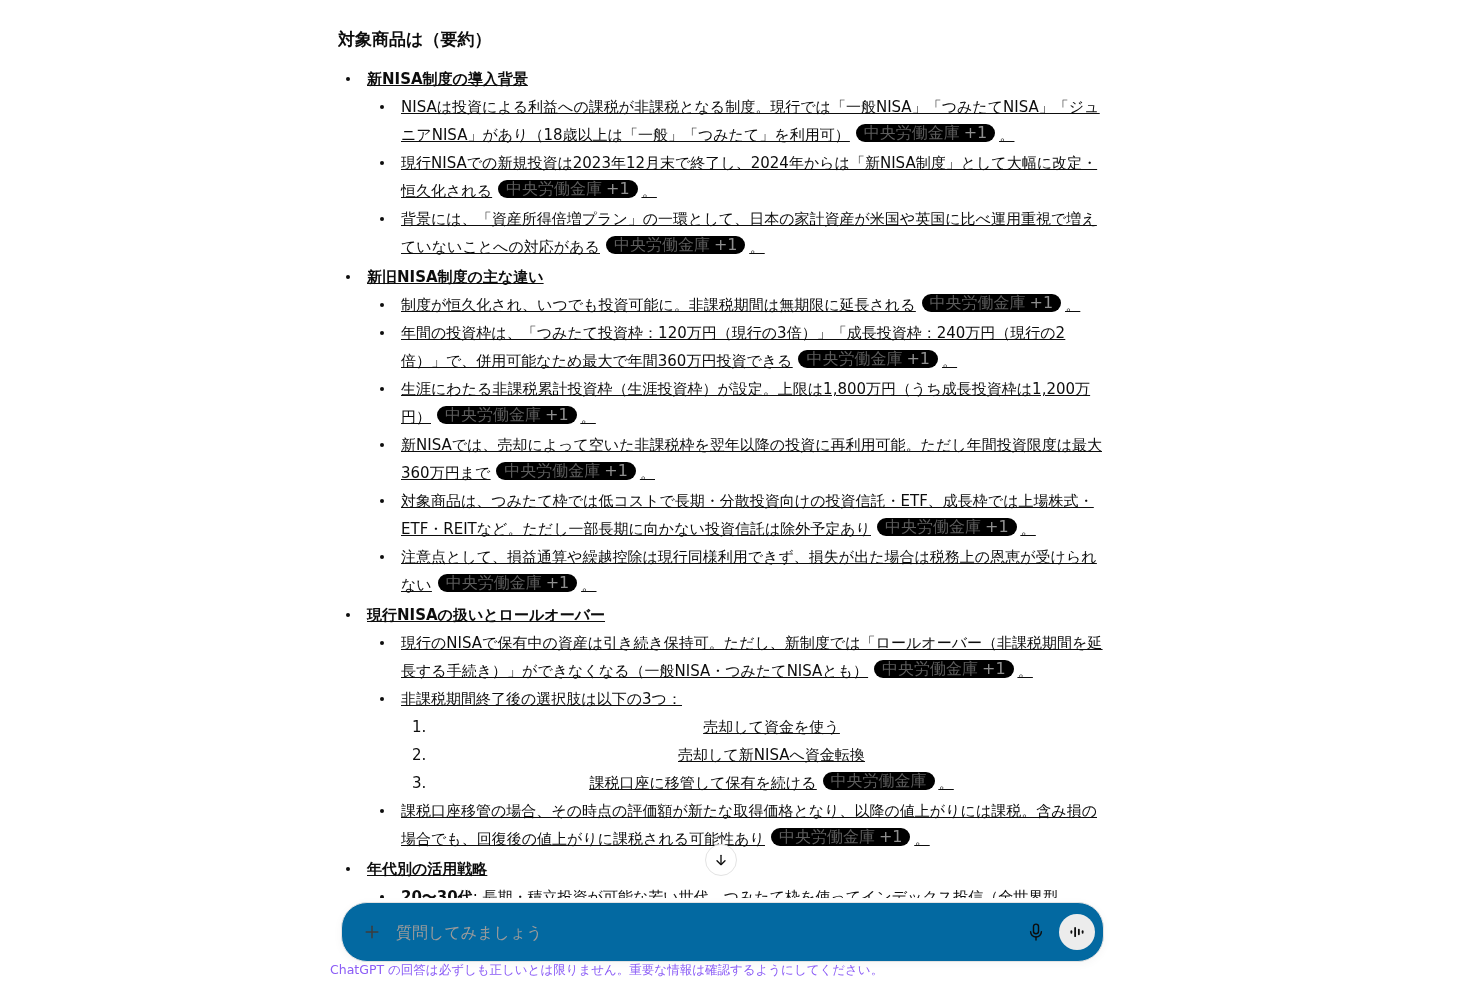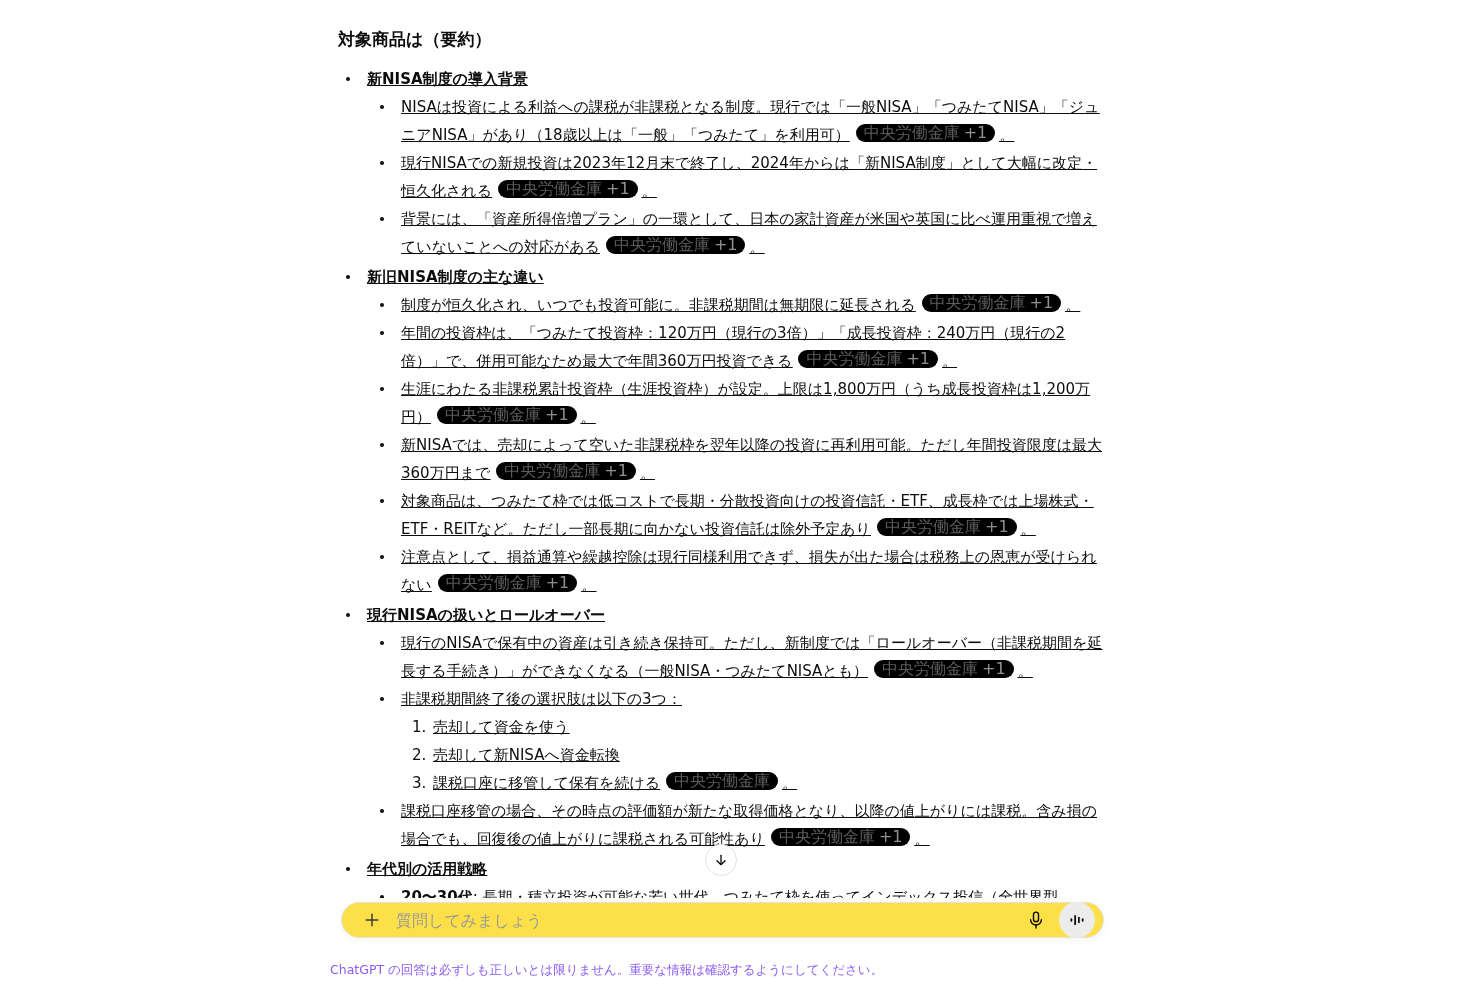--- a/index.html
+++ b/index.html
@@ -31,21 +31,21 @@
     width:4px; height:4px; border-radius:50%; background:#0d0d0d;
   }
   .sec-title { font-weight:700; }
 
   .l2 > li { position:relative; padding-left:34px; }
   .l2 > li::before {
     content:""; position:absolute; left:13px; top:12px;
     width:4px; height:4px; border-radius:50%; background:#0d0d0d;
   }
 
-  ol.l3 { list-style:decimal outside; padding-left:30px; }
+  ol.l3 { list-style:decimal outside; padding-left:30px;text-align:center; }
   ol.l3 > li { padding-left:2px; }
 
   .badge {
     display:inline-block; vertical-align:2px;
     background:#000000; border-radius:10px;
     padding:0 8px; margin:0 4px 0 6px;
     font-size:16px; line-height:18px; color:#5d5d5d;
     white-space:nowrap; cursor:pointer;
   }
   .badge-plus { color:#8f8f8f; margin-left:4px; }
@@ -56,22 +56,22 @@
     width:32px; height:32px; border-radius:50%;
     background:#ffffff; border:1px solid #e3e3e3;
     display:flex; align-items:center; justify-content:center;
     cursor:pointer;
   }
   .scroll-btn svg { display:block; }
 
   
   .composer {
     position:absolute; left:341px; top:902px;
-    width:763px; height:36px;
-    background:#fde047; border:1px solid #e3e3e3; border-radius:26px;
+    width:763px; height:60px;
+    background:#0369a1; border:1px solid #e3e3e3; border-radius:26px;
     box-shadow:0 2px 10px rgba(0,0,0,0.04);
     display:flex; align-items:center;
     padding:0 8px 0 15px;
   }
   .icon-btn {
     background:none; border:none; padding:0; margin:0;
     display:flex; align-items:center; justify-content:center;
     cursor:pointer; color:#0d0d0d;
   }
   .attach-btn { width:30px; height:30px; }

